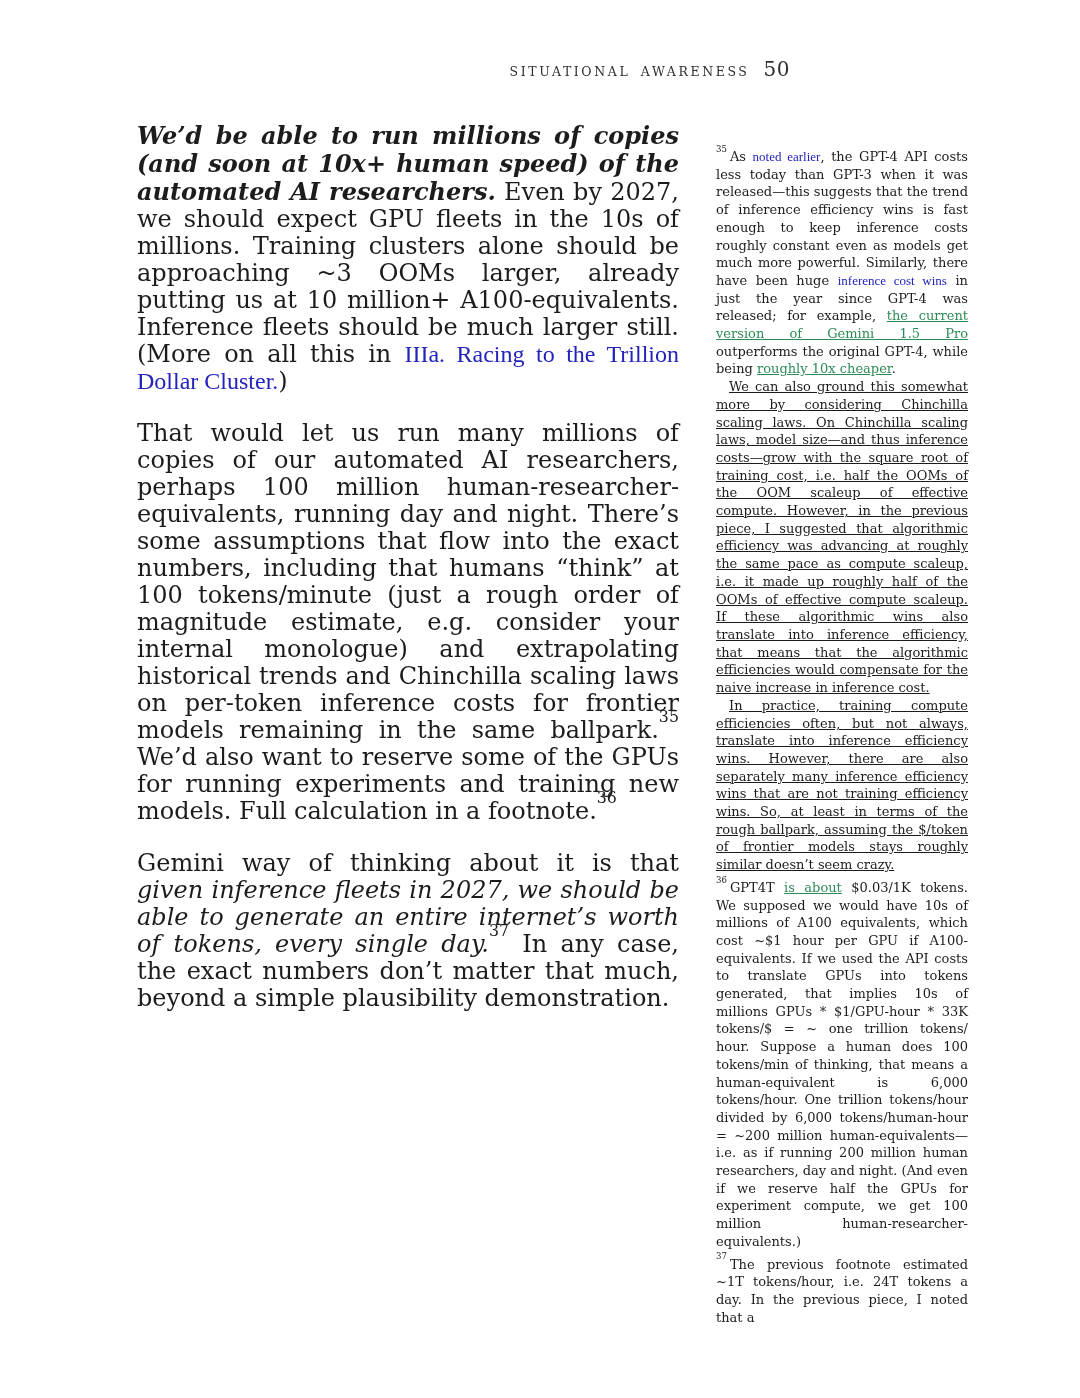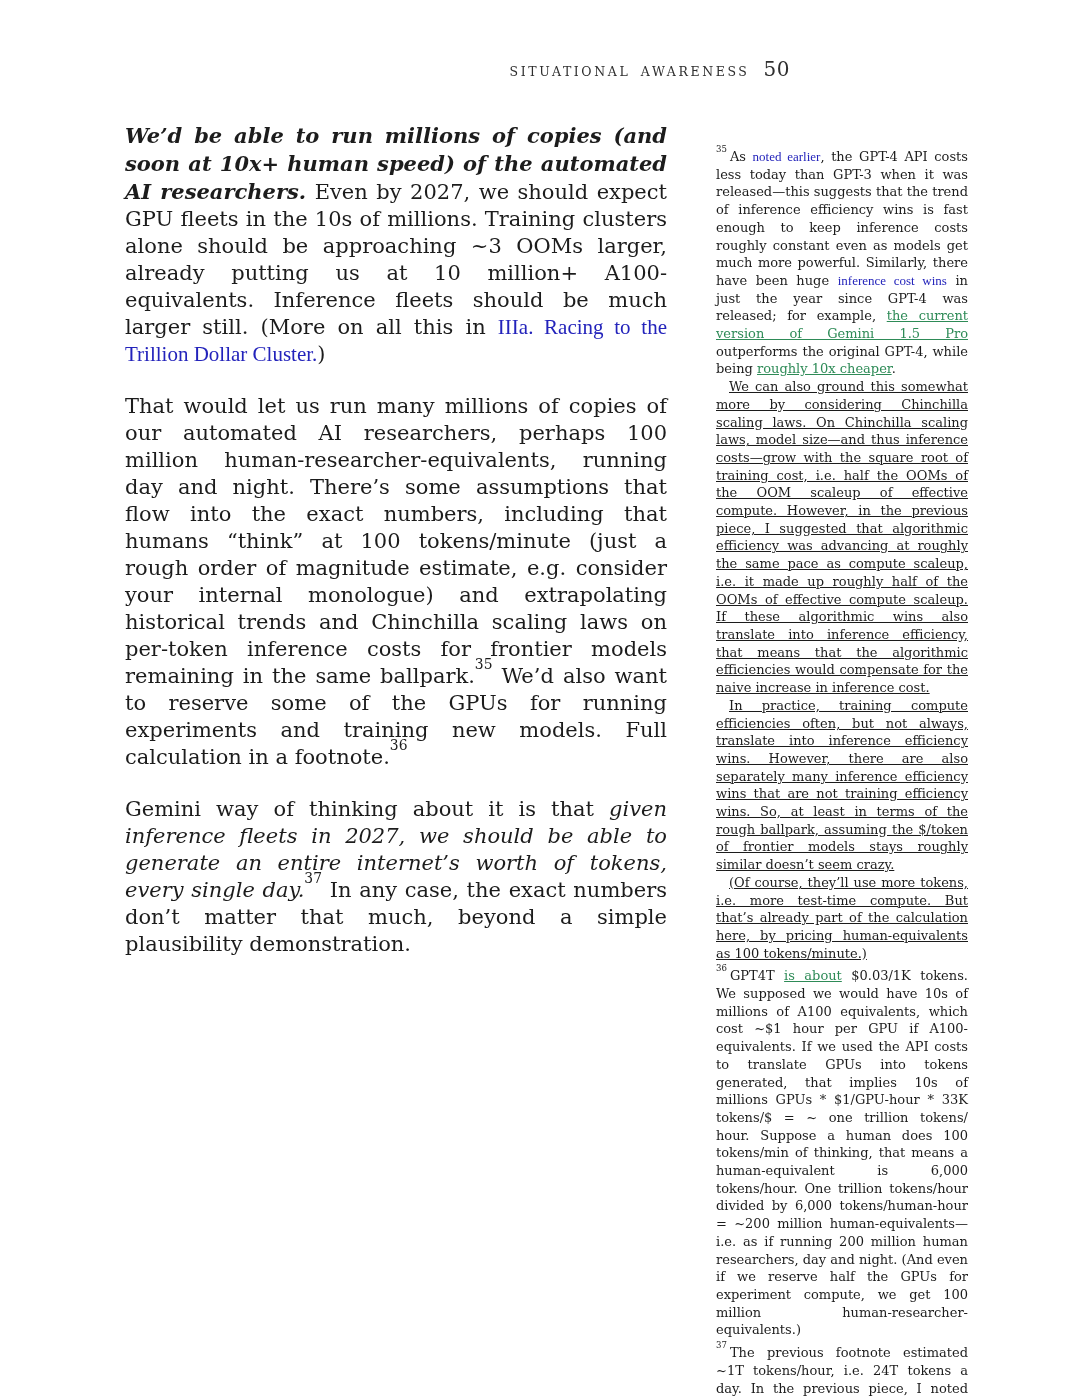--- a/index.html
+++ b/index.html
@@ -24,22 +24,22 @@
   }
   .rh-title {
     font-size:12.5px;
     letter-spacing:2.6px;
     word-spacing:4px;
   }
   .rh-page { font-size:20px; letter-spacing:0.5px; }
 
   
   .body-col {
-    position:absolute; left:125px; top:122px; width:542px;
-    font-size:21px; line-height:27px;
+    position:absolute; left:137px; top:122px; width:542px;
+    font-size:24px; line-height:27px;
     text-align:justify;
   }
   .body-para + .body-para { margin-top:25px; }
   .bold-italic { font-weight:bold; font-style:italic; }
   .italic { font-style:italic; }
   .link { cursor:pointer; }
   .link.blue  { color:var(--link-blue,#2222bb);font-family:Liberation Serif, serif; }
   .link.green { color:var(--link-green,#2e8b57);text-decoration:underline; }
   sup.fnref, sup.fnmark {
     font-size:66%;
@@ -72,21 +72,20 @@
       <p class="body-para"><span class="bold-italic">We’d be able to run millions of copies (and soon at 10x+ human speed) of the automated AI researchers.</span><span>  Even by 2027, we should expect GPU fleets in the 10s of millions. Training clusters alone should be approaching ~3 OOMs larger, already putting us at 10 million+ A100-equivalents. Inference fleets should be much larger still. (More on all this in </span><span class="link blue">IIIa. Racing to the Trillion Dollar Cluster.</span><span>)</span></p>
       <p class="body-para"><span>That would let us run many millions of copies of our automated AI researchers, perhaps 100 million human-researcher-equivalents, running day and night. There’s some assumptions that flow into the exact numbers, including that humans “think” at 100 tokens/minute (just a rough order of magnitude estimate, e.g. consider your internal monologue) and extrapolating historical trends and Chinchilla scaling laws on per-token inference costs for frontier models remaining in the same ballpark.</span><sup class="fnref">35</sup><span> We’d also want to reserve some of the GPUs for running experiments and training new models. Full calculation in a footnote.</span><sup class="fnref">36</sup></p>
       <p class="body-para"><span>Gemini way of thinking about it is that </span><span class="italic">given inference fleets in 2027, we should be able to generate an entire internet’s worth of tokens, every single day.</span><sup class="fnref">37</sup><span> In any case, the exact numbers don’t matter that much, beyond a simple plausibility demonstration.</span></p>
     </main>
 
   <aside class="side-col" id="side-col">
       <div class="sidenote">
         <p class="note-para"><sup class="fnmark">35</sup><span>As </span><span class="link blue">noted earlier</span><span>, the GPT-4 API costs less today than GPT-3 when it was released—this suggests that the trend of inference efficiency wins is fast enough to keep inference costs roughly constant even as models get much more powerful. Similarly, there have been huge </span><span class="link blue">inference cost wins</span><span> in just the year since GPT-4 was released; for example, </span><span class="link green">the current version of Gemini 1.5 Pro</span><span> outperforms the original GPT-4, while being </span><span class="link green">roughly 10x cheaper</span><span>.</span></p>
         <p class="note-para indent"><span>We can also ground this somewhat more by considering Chinchilla scaling laws. On Chinchilla scaling laws, model size—and thus inference costs—grow with the square root of training cost, i.e. half the OOMs of the OOM scaleup of effective compute. However, in the previous piece, I suggested that algorithmic efficiency was advancing at roughly the same pace as compute scaleup, i.e. it made up roughly half of the OOMs of effective compute scaleup. If these algorithmic wins also translate into inference efficiency, that means that the algorithmic efficiencies would compensate for the naive increase in inference cost.</span></p>
         <p class="note-para indent"><span>In practice, training compute efficiencies often, but not always, translate into inference efficiency wins. However, there are also separately many inference efficiency wins that are not training efficiency wins. So, at least in terms of the rough ballpark, assuming the $/token of frontier models stays roughly similar doesn’t seem crazy.</span></p>
-        <p class="note-para indent"><span>(Of course, they’ll use more tokens, i.e. more test-time compute. But that’s already part of the calculation here, by pricing human-equivalents as 100 tokens/minute.)</span></p>
       </div>
       <div class="sidenote">
         <p class="note-para"><sup class="fnmark">36</sup><span>GPT4T </span><span class="link green">is about</span><span> $0.03/1K tokens. We supposed we would have 10s of millions of A100 equivalents, which cost ~$1 hour per GPU if A100-equivalents. If we used the API costs to translate GPUs into tokens generated, that implies 10s of millions GPUs * $1/GPU-hour * 33K tokens/$ = ~ one trillion tokens/ hour. Suppose a human does 100 tokens/min of thinking, that means a human-equivalent is 6,000 tokens/hour. One trillion tokens/hour divided by 6,000 tokens/human-hour = ~200 million human-equivalents—i.e. as if running 200 million human researchers, day and night. (And even if we reserve half the GPUs for experiment compute, we get 100 million human-researcher-equivalents.)</span></p>
       </div>
       <div class="sidenote">
         <p class="note-para"><sup class="fnmark">37</sup><span>The previous footnote estimated ~1T tokens/hour, i.e. 24T tokens a day. In the previous piece, I noted that a </span></p>
       </div>
     </aside>
 
 </div>

